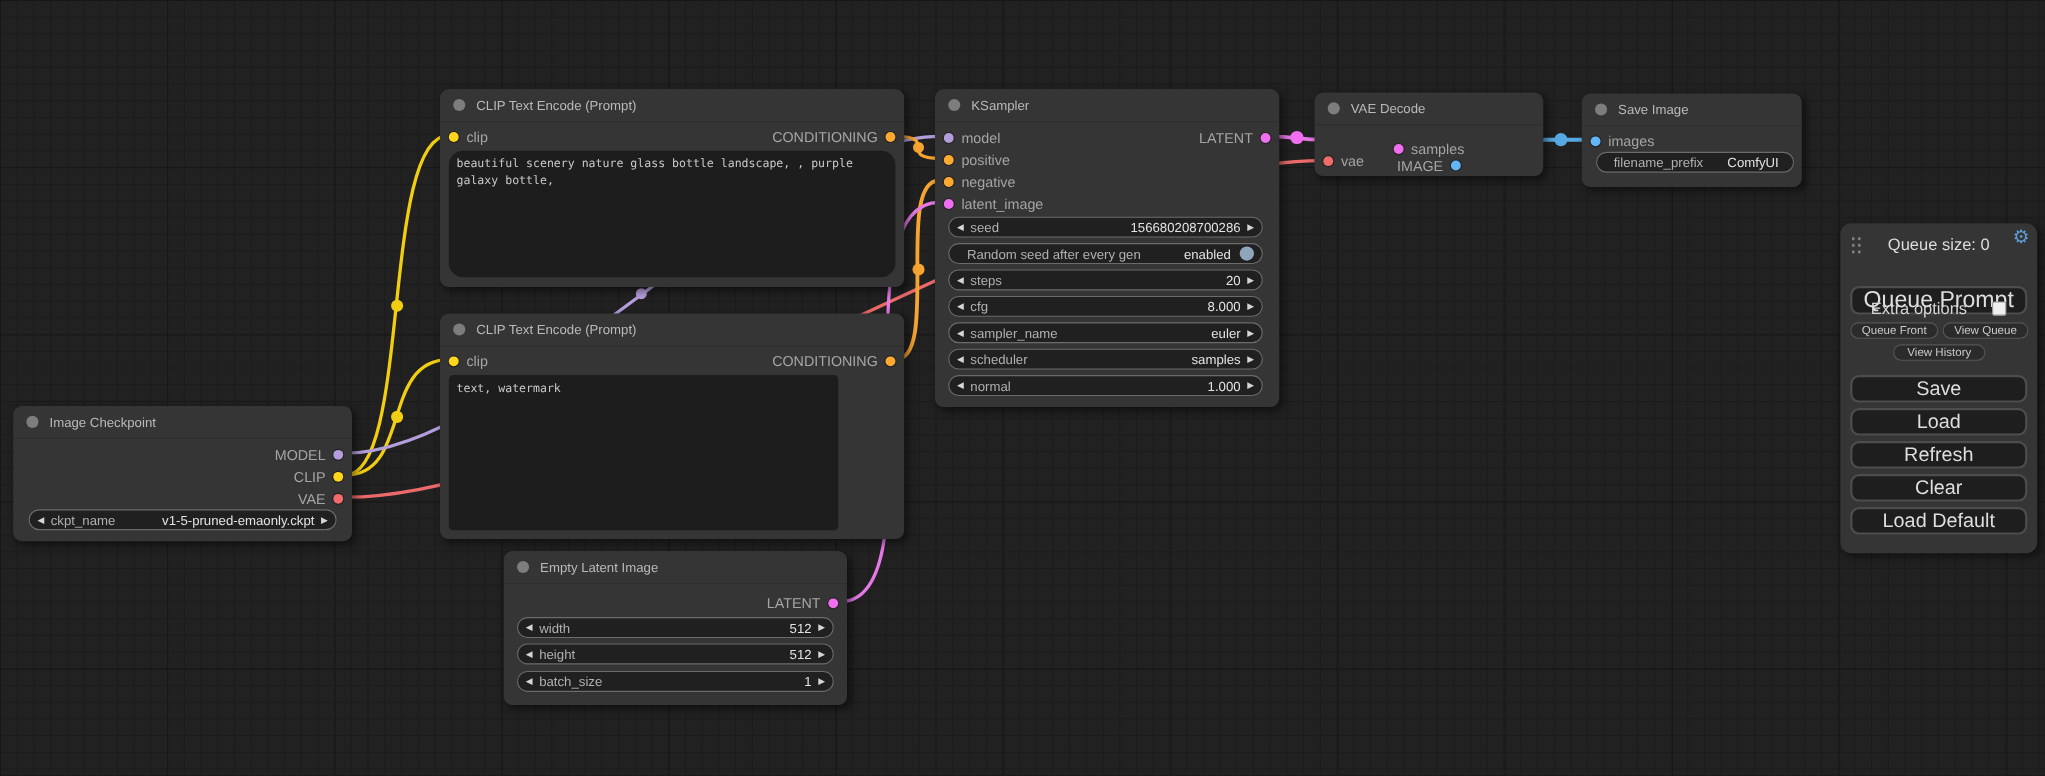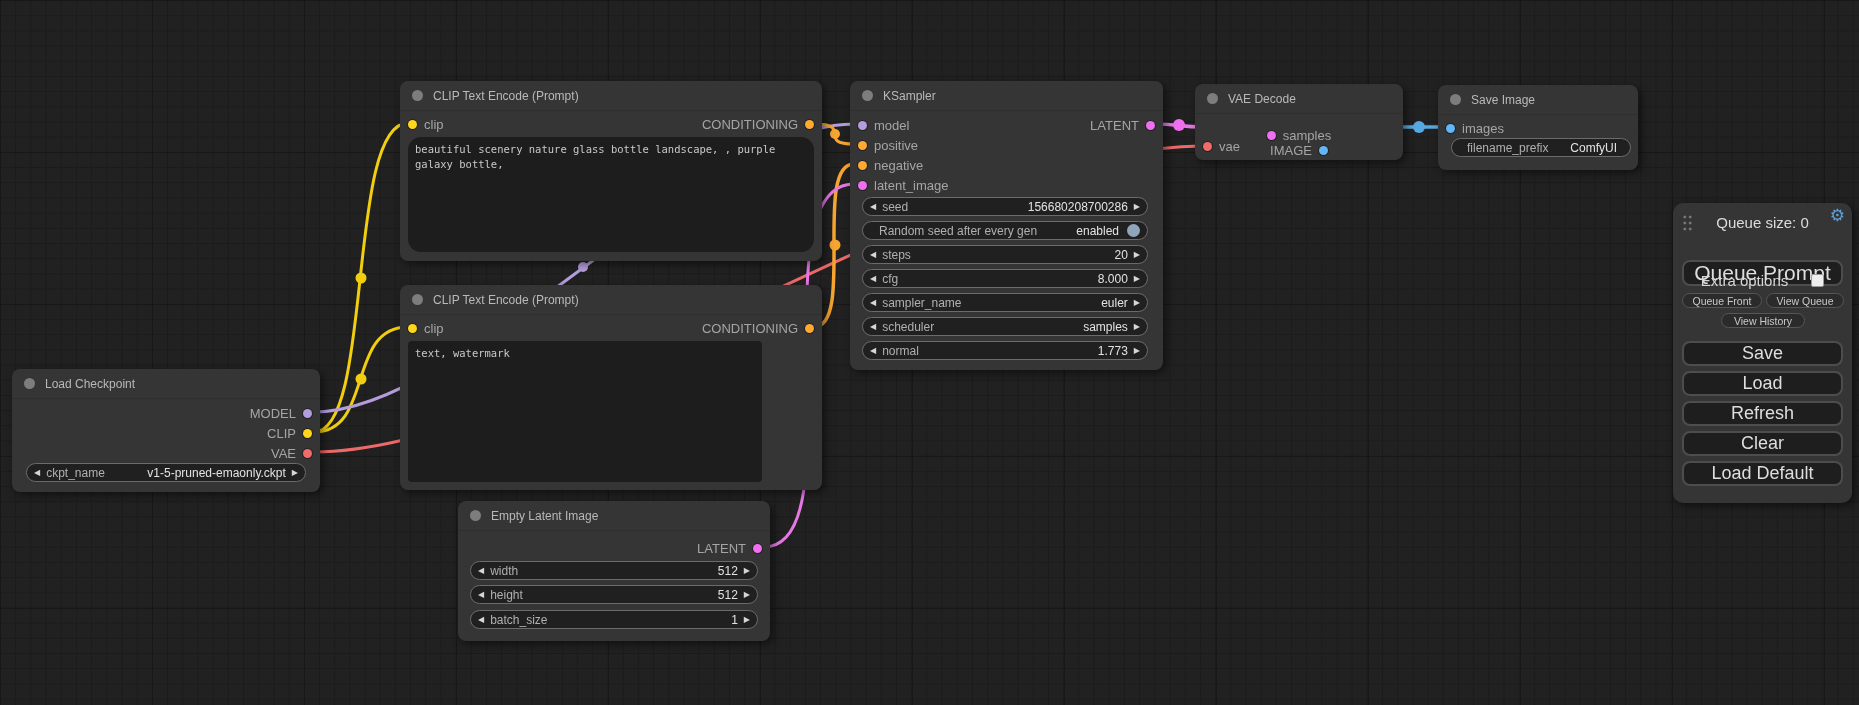--- a/index.html
+++ b/index.html
@@ -77,21 +77,21 @@
     <circle cx="835" cy="134" r="5" fill="#F7A431"></circle>
     <circle cx="835" cy="245" r="5.5" fill="#F7A431"></circle>
     <circle cx="808" cy="365" r="5" fill="#F06EF0"></circle>
     <circle cx="1179" cy="125" r="6" fill="#F06EF0"></circle>
     <circle cx="1419" cy="127" r="6" fill="#57A8E2"></circle>
   </svg>
 
   <div class="node" style="left:12px;top:369px;width:308px;height:123px;">
     <div class="node-title">
       <span class="collapse-dot"></span>
-      <span>Load Checkpoint</span>
+      <span>Image Checkpoint</span>
     </div>
     <div class="slot-row slot-out" style="top:35px;">
       <span class="slot-label">MODEL</span>
       <span class="port p-model"></span>
     </div>
     <div class="slot-row slot-out" style="top:55px;">
       <span class="slot-label">CLIP</span>
       <span class="port p-clip"></span>
     </div>
     <div class="slot-row slot-out" style="top:75px;">
@@ -200,21 +200,21 @@
     </div>
     <div class="widget" style="left:12px;top:236px;width:286px;">
       <span class="warr">◀</span>
       <span class="wlabel">scheduler</span>
       <span class="wvalue">samples</span>
       <span class="warr">▶</span>
     </div>
     <div class="widget" style="left:12px;top:260px;width:286px;">
       <span class="warr">◀</span>
       <span class="wlabel">normal</span>
-      <span class="wvalue">1.773</span>
+      <span class="wvalue">1.000</span>
       <span class="warr">▶</span>
     </div>
   </div>
 
   <div class="node" style="left:1195px;top:84px;width:208px;height:76px;">
     <div class="node-title">
       <span class="collapse-dot"></span>
       <span>VAE Decode</span>
     </div>
     <div class="slot-row slot-both" style="top:44px;flex-direction:column;">

